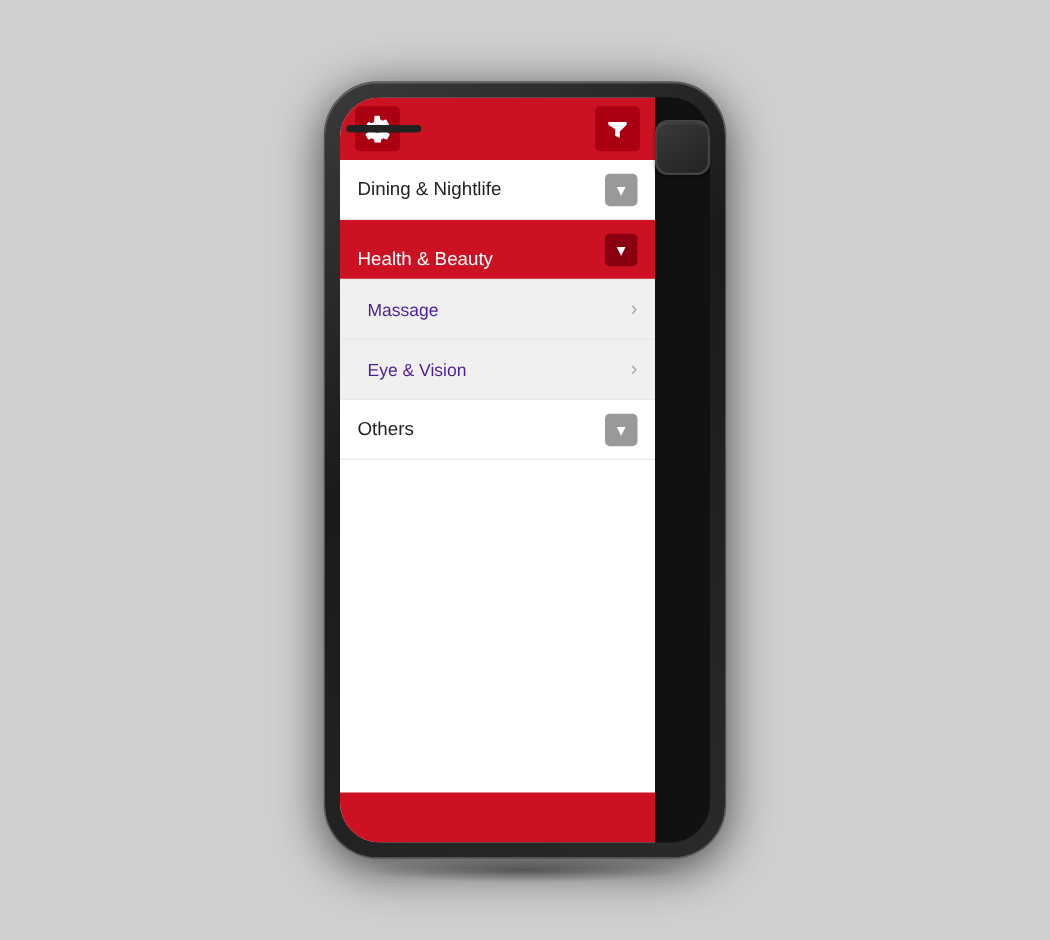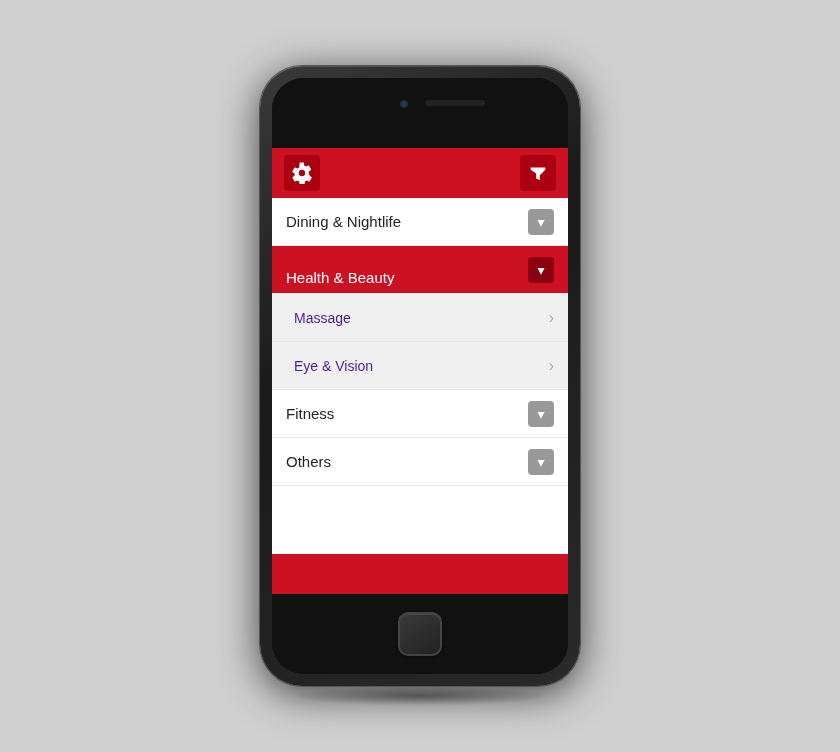--- a/index.html
+++ b/index.html
@@ -26,21 +26,21 @@
       position: relative;
     }
 
     .phone-inner {
       width: 100%;
       height: 100%;
       background: #111;
       border-radius: 32px;
       overflow: hidden;
       display: flex;
-      flex-direction: column;
+      flex-direction: row;
       position: relative;
       justify-content: space-between;
     }
 
     
     .top-bezel {
       background: #111;
       height: 70px;
       display: flex;
       align-items: center;
@@ -257,24 +257,20 @@
           <div class="menu-item sub-item">
             <span class="menu-item-label">Massage</span>
             <span class="chevron-right">›</span>
           </div>
 
           <div class="menu-item sub-item">
             <span class="menu-item-label">Eye &amp; Vision</span>
             <span class="chevron-right">›</span>
           </div>
 
-          <div class="menu-item">
-            <span class="menu-item-label">Fitness</span>
-            <div class="chevron-down"></div>
-          </div>
 
 
 
           <div class="menu-item">
             <span class="menu-item-label">Others</span>
             <div class="chevron-down"></div>
           </div>
 
         </div>
 

